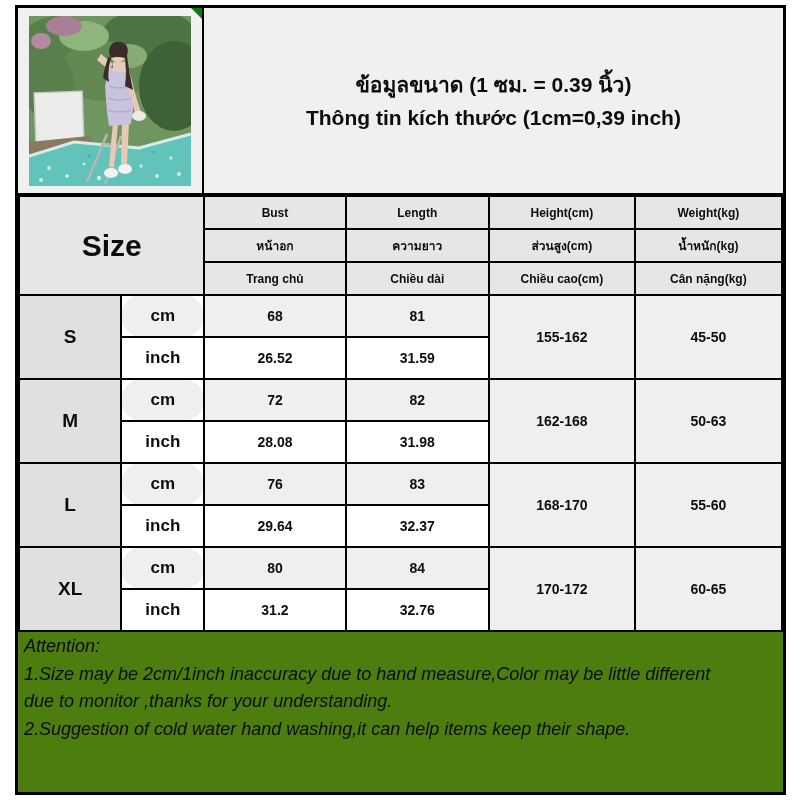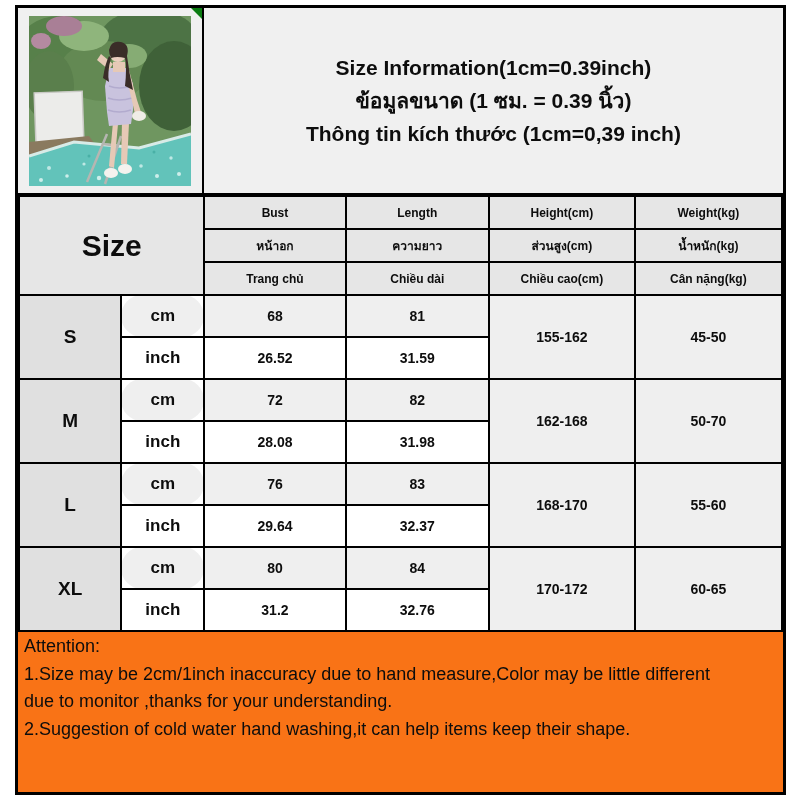--- a/index.html
+++ b/index.html
@@ -47,21 +47,21 @@
   .bg-cm{background:#efefef;}
   .bg-inch{background:#ffffff;}
   .bg-merged{background:#efefef;margin-left:28px;}
   .cell-size-big{font-size:30px;font-weight:bold;letter-spacing:0;}
   .cell-hdr{font-size:12px;font-weight:bold;}
   .cell-lbl{font-size:19px;font-weight:bold;}
   .cell-unit{font-size:17px;font-weight:bold;border-radius:21px;}
   .cell-val{font-size:14px;font-weight:bold;}
   
   .attention{
-    flex:1;background:#f97316;padding:1px 20px 0 6px;box-sizing:border-box;
+    flex:1;background:#4d7c0f;padding:1px 20px 0 6px;box-sizing:border-box;font-style:italic;
   }
   .attn-line{font-size:18px;line-height:27.5px;font-weight:normal;white-space:nowrap;}
 </style>
 </head>
 <body>
 
 <div class="sheet">
 
   <div class="top-row">
     <div class="photo-cell">
@@ -120,21 +120,20 @@
           <ellipse cx="110" cy="100" rx="7" ry="5" fill="#efece6"></ellipse>
           <rect x="84" y="46" width="12" height="10" fill="#e6c9b6"></rect>
           <circle cx="89" cy="38" r="8" fill="#eccfc0"></circle>
           <path d="M80 34 Q82 24 92 26 Q101 28 98 40 Q100 56 104 74 L96 70 Q98 52 96 42 Q88 40 82 42 Q80 38 80 34 Z" fill="#3a2d28"></path>
           <path d="M82 42 Q78 56 80 66 L74 62 Q76 48 80 40 Z" fill="#3a2d28"></path>
         </g>
       </svg>
       <div class="corner-triangle"></div>
     </div>
     <div class="title-cell">
-      <div class="title-line">Size Information(1cm=0.39inch)</div>
       <div class="title-line">ข้อมูลขนาด (1 ซม. = 0.39 นิ้ว)</div>
       <div class="title-line">Thông tin kích thước (1cm=0,39 inch)</div>
     </div>
   </div>
 
   <table class="size-table">
     <colgroup>
       <col class="col1">
         <col class="col2">
         <col class="col3">
@@ -176,21 +175,21 @@
         <td class="bg-inch cell-val">26.52</td>
         <td class="bg-inch cell-val">31.59</td>
       </tr>
 
       <tr class="data-row">
         <td rowspan="2" class="bg-lbl cell-lbl">M</td>
         <td class="bg-cm cell-unit">cm</td>
         <td class="bg-cm cell-val">72</td>
         <td class="bg-cm cell-val">82</td>
         <td rowspan="2" class="bg-merged cell-val">162-168</td>
-        <td rowspan="2" class="bg-merged cell-val">50-70</td>
+        <td rowspan="2" class="bg-merged cell-val">50-63</td>
       </tr>
       <tr class="data-row">
         <td class="bg-inch cell-unit">inch</td>
         <td class="bg-inch cell-val">28.08</td>
         <td class="bg-inch cell-val">31.98</td>
       </tr>
 
       <tr class="data-row">
         <td rowspan="2" class="bg-lbl cell-lbl">L</td>
         <td class="bg-cm cell-unit">cm</td>

